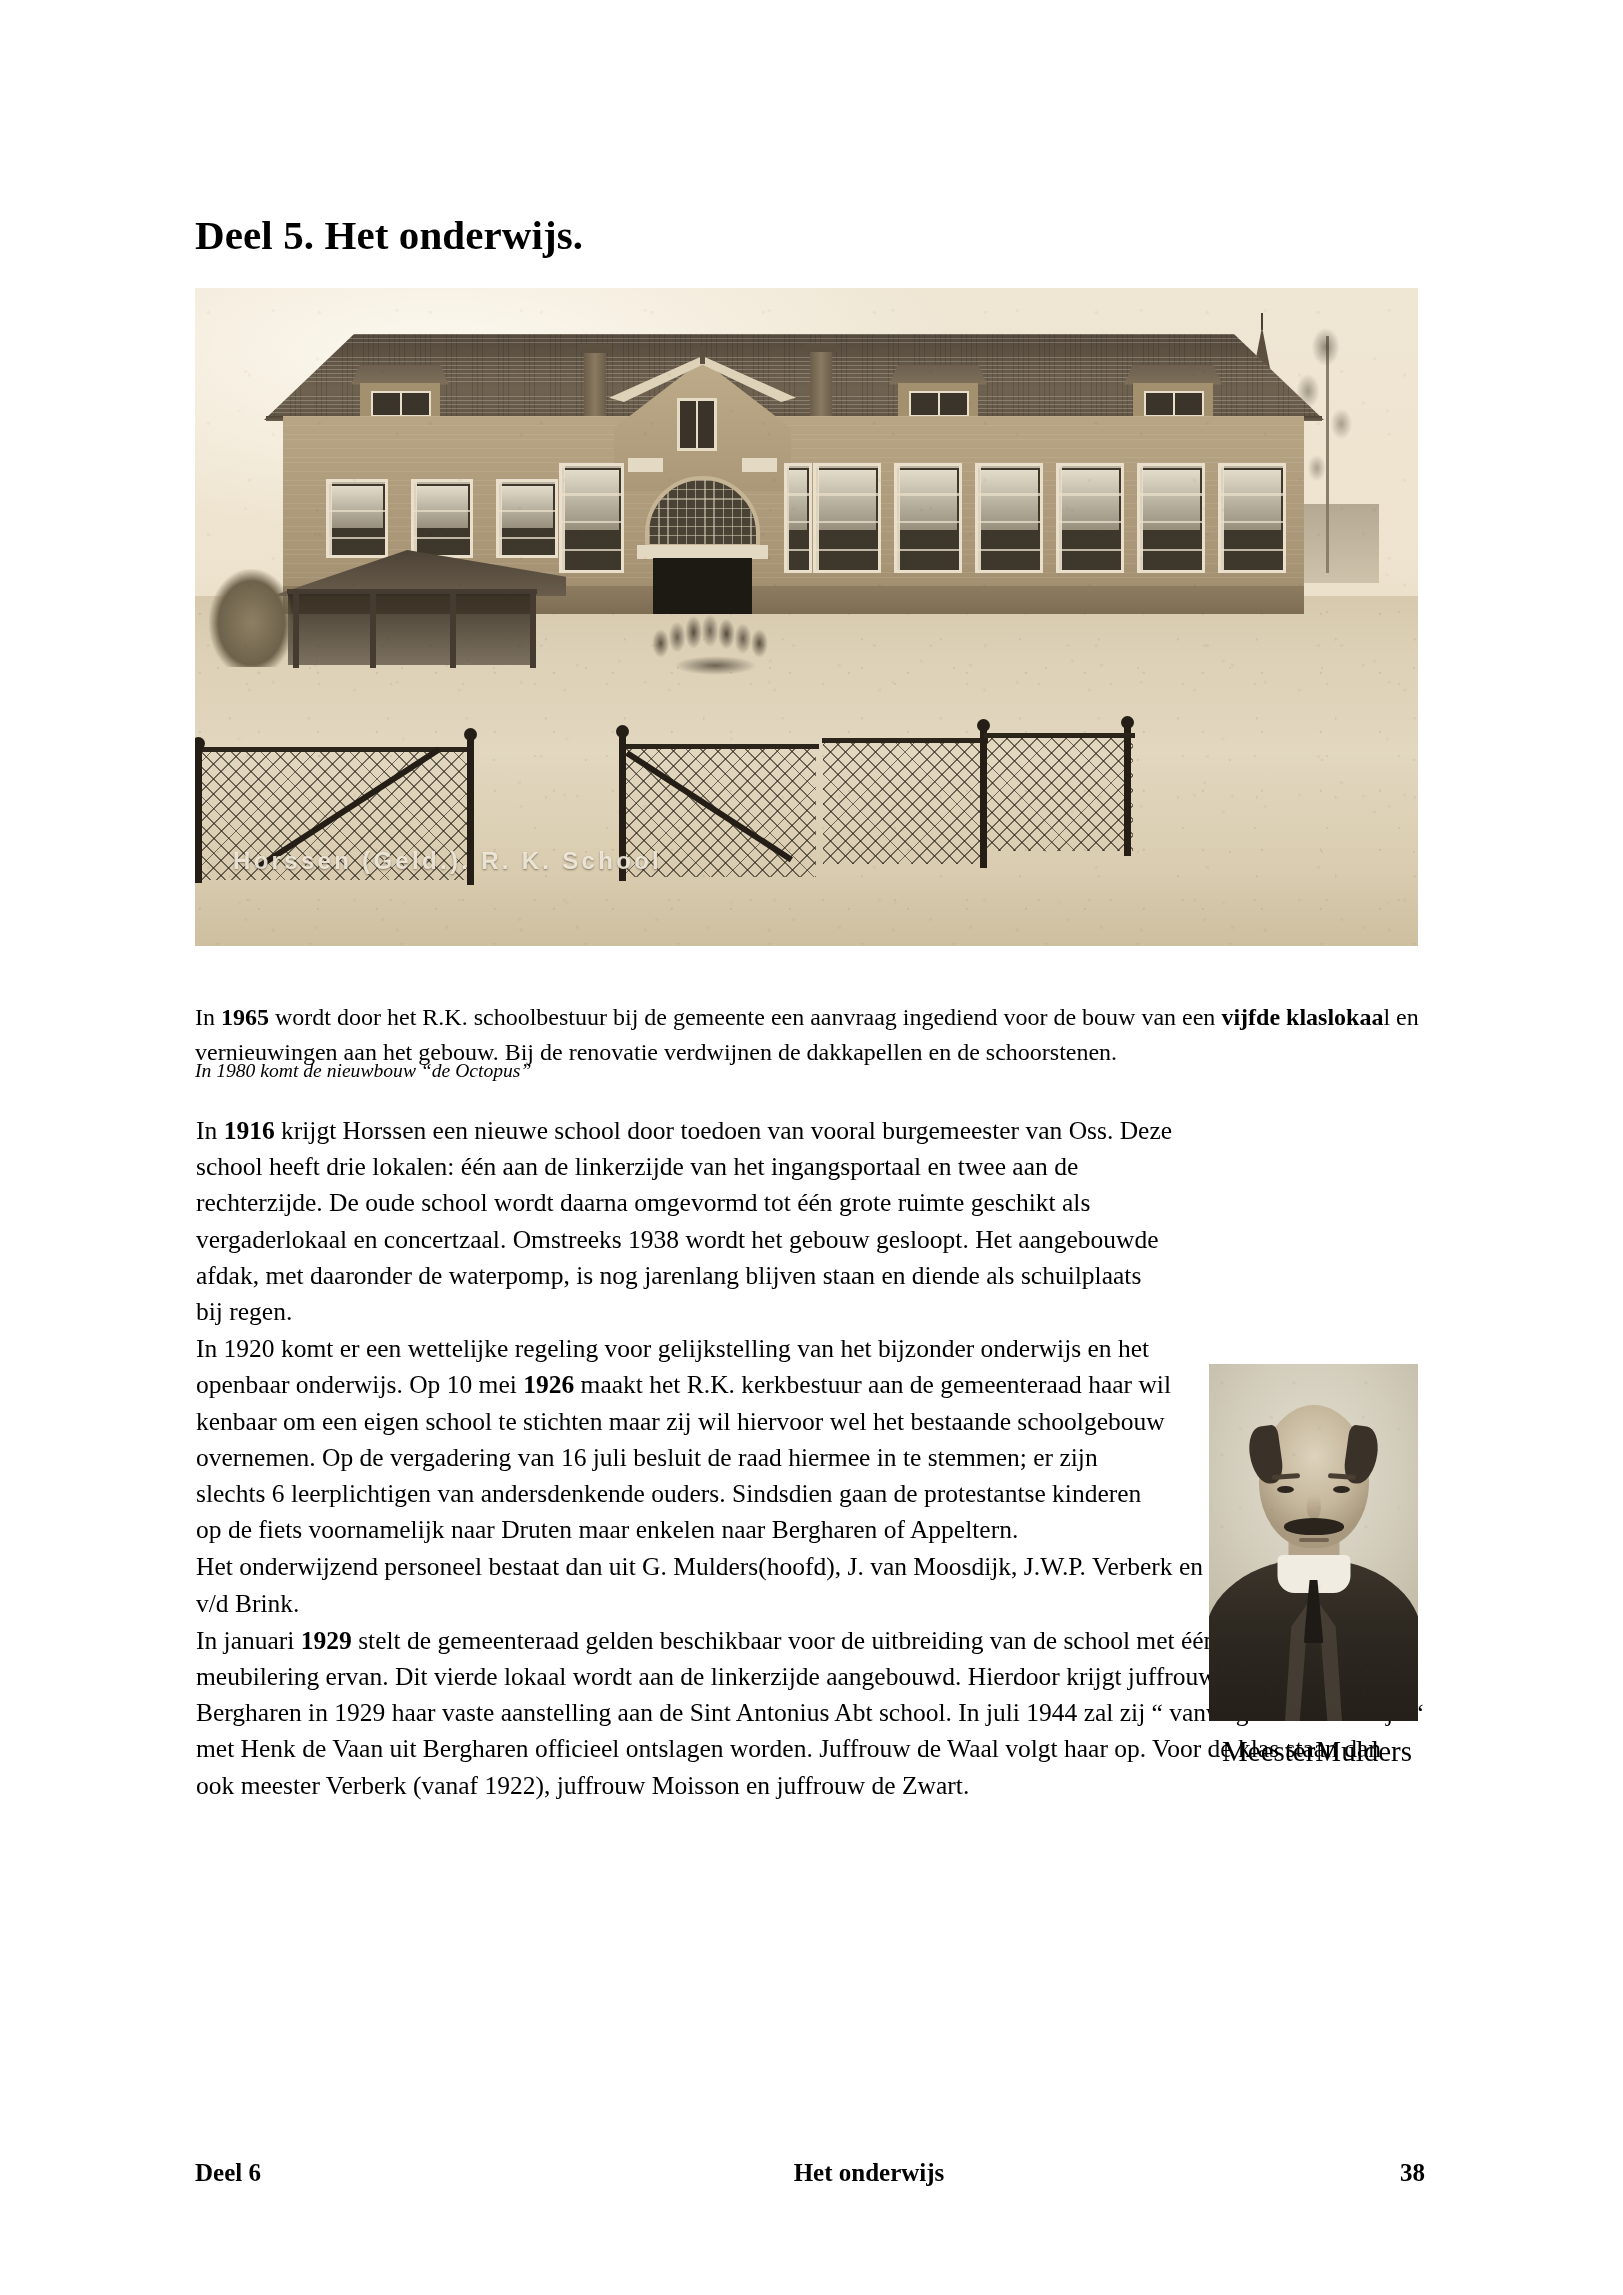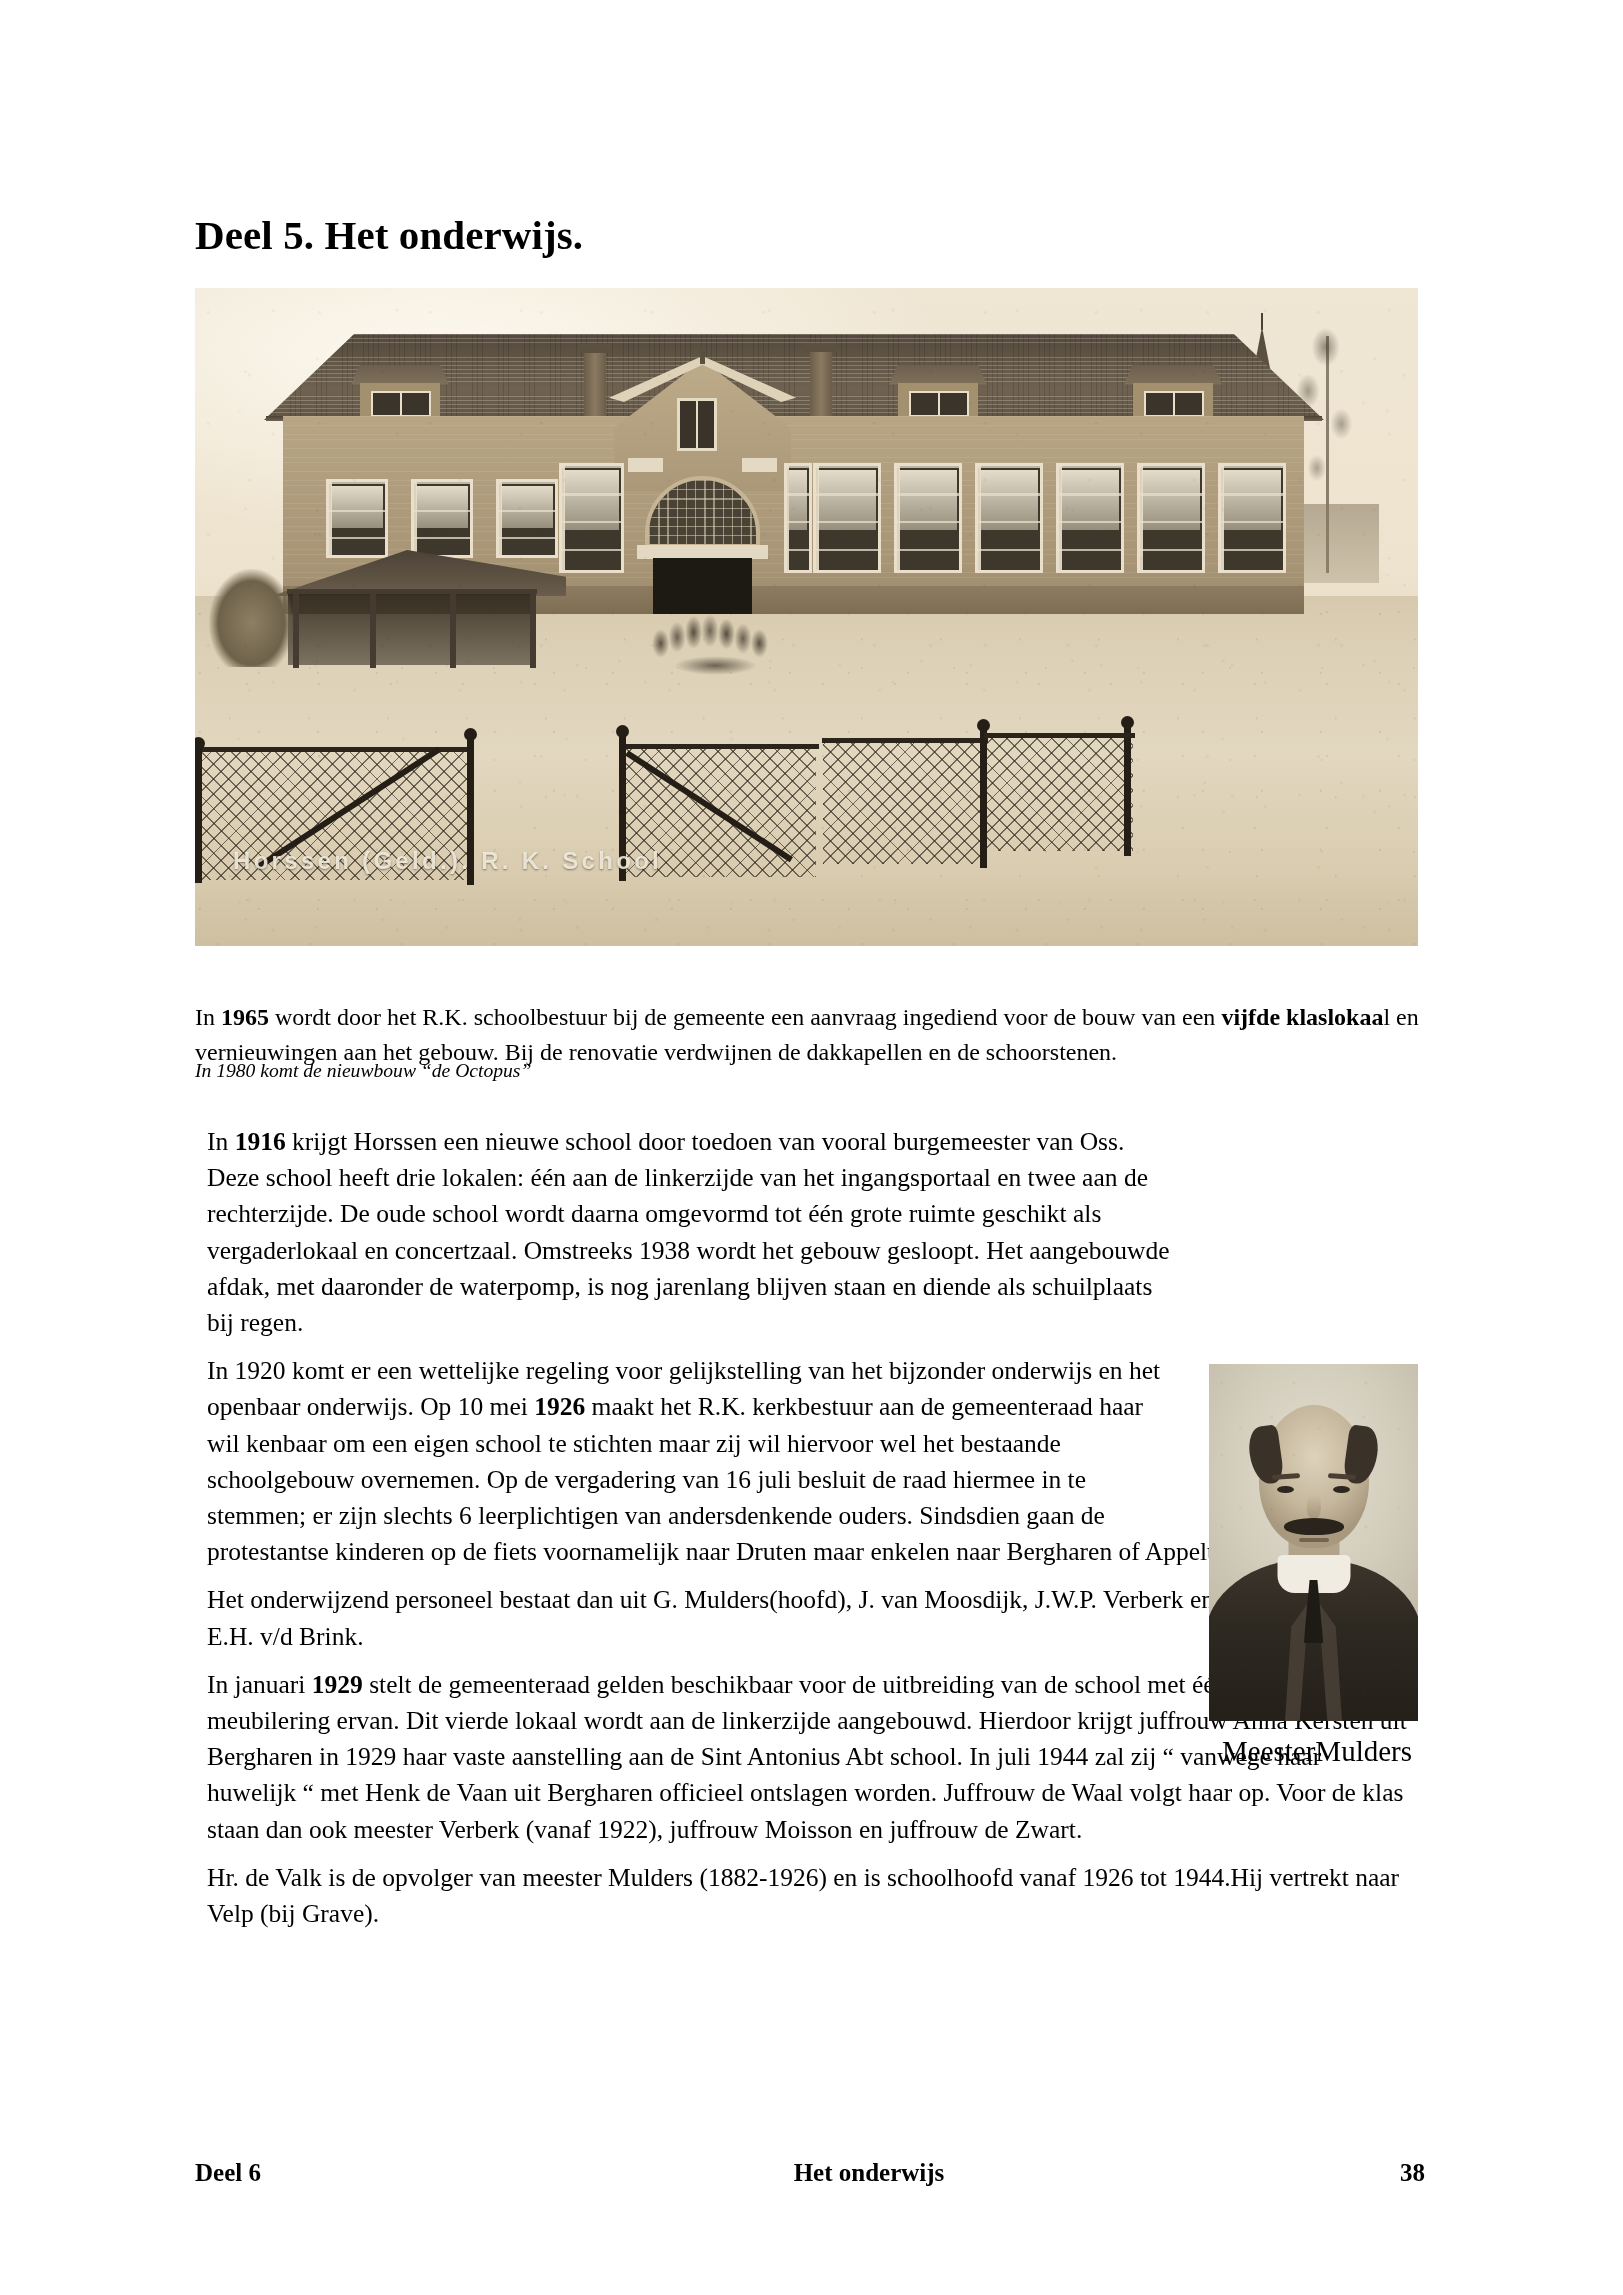--- a/index.html
+++ b/index.html
@@ -386,21 +386,21 @@
   
   .body-col{
     position:absolute;
     left:195px;
     top:1112px;
     width:1230px;
     font-size:25.5px;
     line-height:1.42;
     text-align:left;
   }
-  .body-col p{ margin:12px; }
+  .body-col p{ margin:1px; }
   .body-col b{ font-weight:bold; }
 
   
   .portrait-float{
     float:right;
     width:230px;
     height:390px;
     margin: 10.5px 0 3.9px 22px;
     shape-outside: margin-box;
   }
@@ -668,21 +668,20 @@
     <div class="portrait-float"></div>
 
     <p><span>In </span><b>1916</b><span> krijgt Horssen een nieuwe school door toedoen van vooral burgemeester van Oss. Deze school heeft drie lokalen: één aan de linkerzijde van het ingangsportaal en twee aan de rechterzijde.  De oude school wordt daarna omgevormd tot één grote ruimte geschikt als vergaderlokaal en concertzaal. Omstreeks 1938 wordt het gebouw gesloopt. Het aangebouwde afdak, met daaronder de waterpomp, is nog jarenlang blijven staan en diende als schuilplaats bij regen.</span></p>
 
     <p><span>In 1920 komt er een wettelijke regeling voor gelijkstelling van het bijzonder onderwijs en het openbaar onderwijs. Op 10 mei </span><b>1926</b><span> maakt het R.K. kerkbestuur aan de gemeenteraad haar wil kenbaar om een eigen school te stichten maar zij wil hiervoor wel het bestaande schoolgebouw overnemen. Op de vergadering van 16 juli besluit de raad hiermee in te stemmen; er zijn slechts 6 leerplichtigen van  andersdenkende ouders. Sindsdien gaan de protestantse kinderen op de fiets voornamelijk naar Druten maar enkelen naar Bergharen of Appeltern.</span></p>
 
     <p>Het onderwijzend personeel bestaat dan uit G. Mulders(hoofd), J. van Moosdijk, J.W.P. Verberk en onderwijzeres E.H. v/d Brink.</p>
 
     <p><span>In januari </span><b>1929</b><span> stelt de gemeenteraad gelden beschikbaar voor de uitbreiding van de school met één lokaal en de meubilering ervan. Dit vierde lokaal wordt aan de linkerzijde aangebouwd. Hierdoor krijgt juffrouw Anna Kersten uit Bergharen in 1929 haar vaste aanstelling aan de Sint Antonius Abt school. In juli 1944 zal zij “ vanwege haar huwelijk “ met Henk de Vaan uit Bergharen officieel ontslagen worden. Juffrouw de Waal volgt haar op. Voor de klas staan dan ook meester Verberk (vanaf 1922), juffrouw Moisson en juffrouw de Zwart.</span></p>
 
-    <p>Hr. de Valk is de opvolger van meester Mulders (1882-1926) en is schoolhoofd vanaf 1926 tot 1944.Hij vertrekt naar Velp (bij Grave).</p>
   </div>
 
   <div class="portrait-photo">
     <div class="pp-bg"></div>
     <div class="pp-shoulders"></div>
     <div class="pp-lapel-l"></div>
     <div class="pp-lapel-r"></div>
     <div class="pp-neck"></div>
     <div class="pp-collar"></div>
     <div class="pp-tie"></div>

